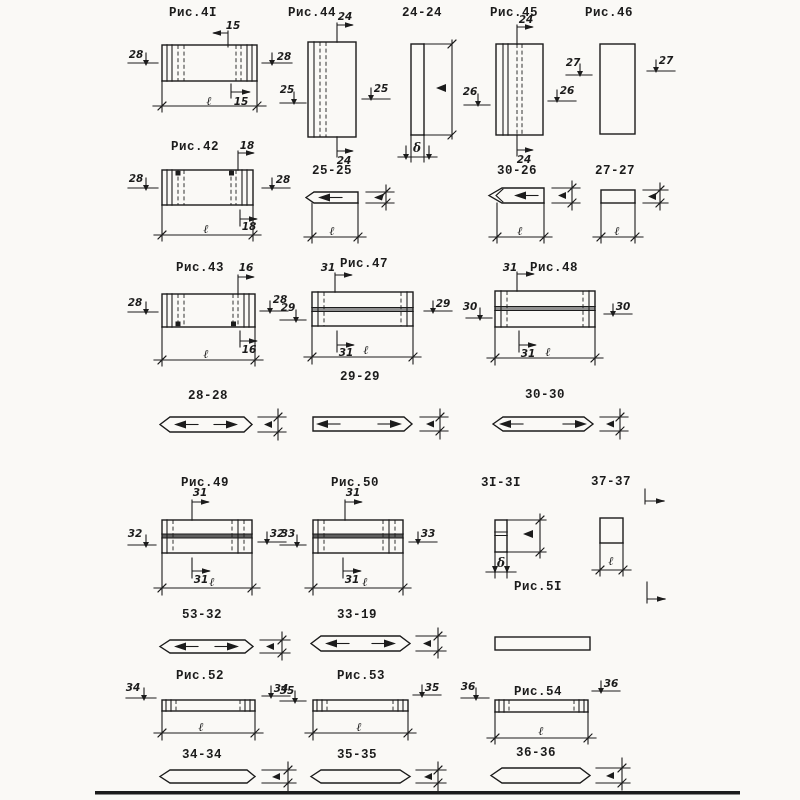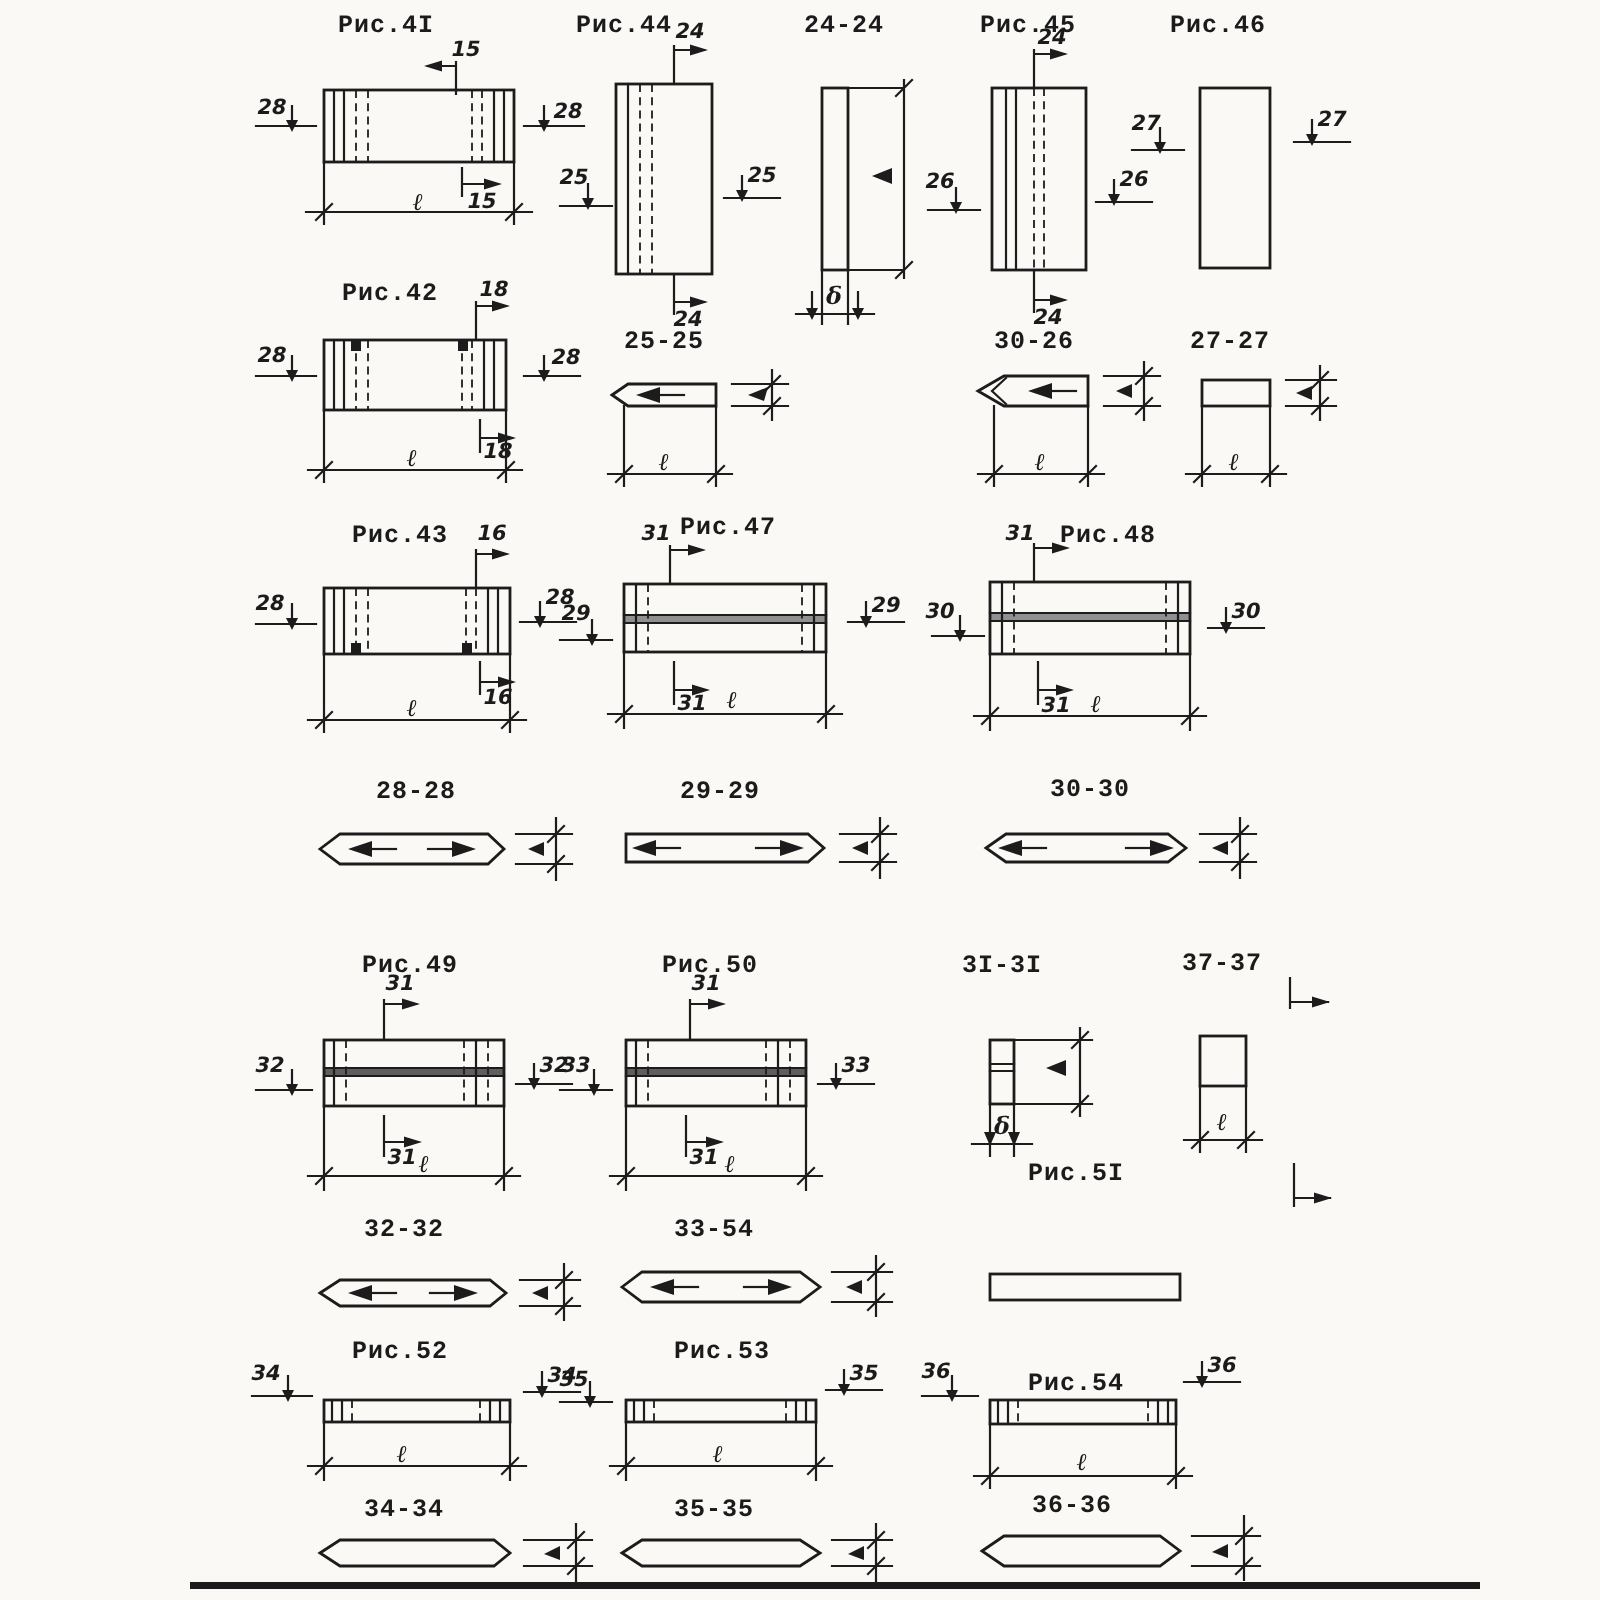--- a/index.html
+++ b/index.html
@@ -343,28 +343,28 @@
 <div class="t" style="left:514px;top:6px">Рис.45</div>
 <div class="t" style="left:609px;top:6px">Рис.46</div>
 <div class="t" style="left:195px;top:140px">Рис.42</div>
 <div class="t" style="left:332px;top:164px">25-25</div>
 <div class="t" style="left:517px;top:164px">30-26</div>
 <div class="t" style="left:615px;top:164px">27-27</div>
 <div class="t" style="left:200px;top:261px">Рис.43</div>
 <div class="t" style="left:364px;top:257px">Рис.47</div>
 <div class="t" style="left:554px;top:261px">Рис.48</div>
 <div class="t" style="left:208px;top:389px">28-28</div>
-<div class="t" style="left:360px;top:389px">29-29</div>
+<div class="t" style="left:360px;top:370px">29-29</div>
 <div class="t" style="left:545px;top:388px">30-30</div>
 <div class="t" style="left:205px;top:476px">Рис.49</div>
 <div class="t" style="left:355px;top:476px">Рис.50</div>
 <div class="t" style="left:501px;top:476px">3I-3I</div>
 <div class="t" style="left:611px;top:475px">37-37</div>
-<div class="t" style="left:202px;top:608px">32-32</div>
-<div class="t" style="left:357px;top:608px">33-54</div>
+<div class="t" style="left:202px;top:608px">53-32</div>
+<div class="t" style="left:357px;top:608px">33-19</div>
 <div class="t" style="left:538px;top:580px">Рис.5I</div>
 <div class="t" style="left:200px;top:669px">Рис.52</div>
 <div class="t" style="left:361px;top:669px">Рис.53</div>
 <div class="t" style="left:538px;top:685px">Рис.54</div>
 <div class="t" style="left:202px;top:748px">34-34</div>
 <div class="t" style="left:357px;top:748px">35-35</div>
 <div class="t" style="left:536px;top:746px">36-36</div>
 
 <div class="c" style="left:136px;top:48px">28</div>
 <div class="c" style="left:284px;top:50px">28</div>

